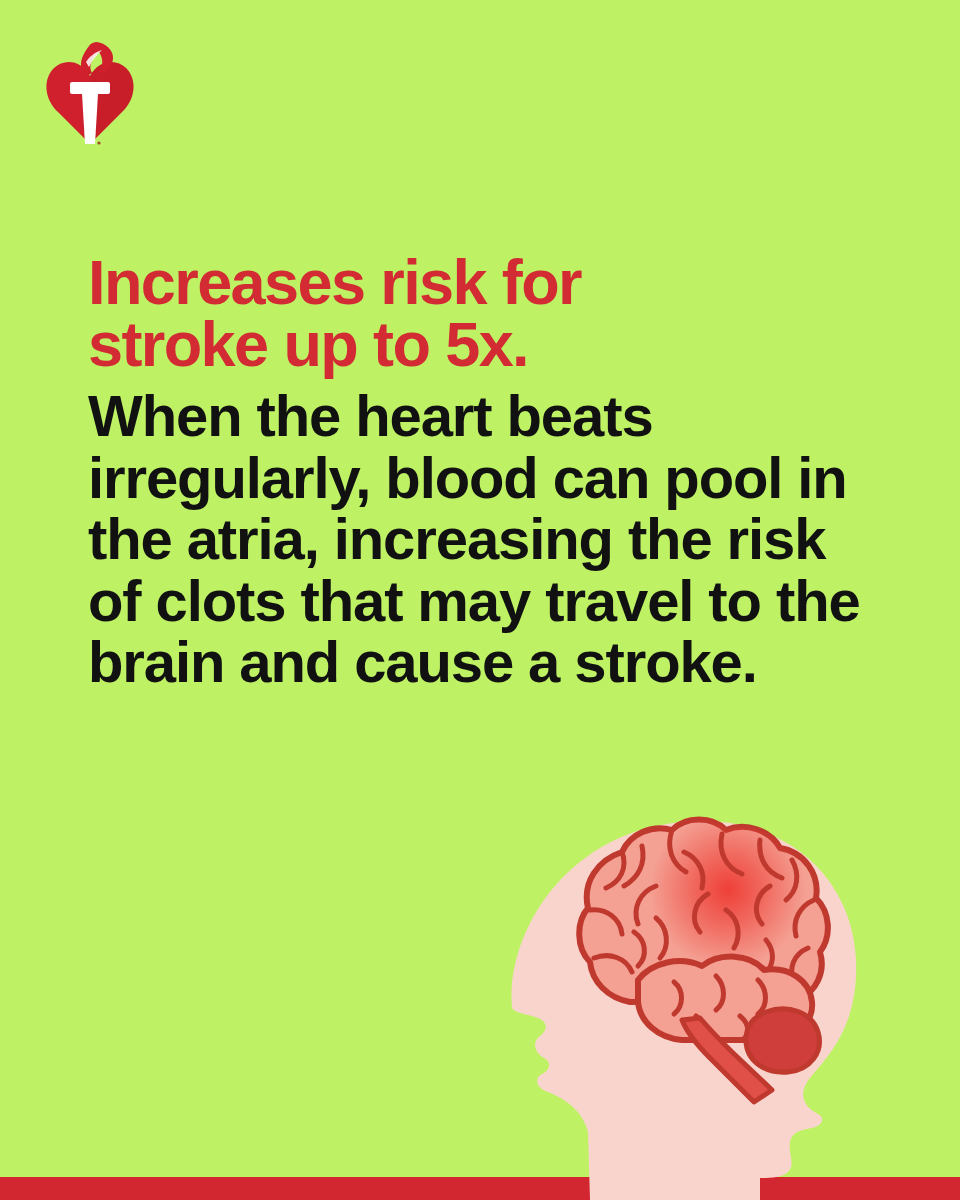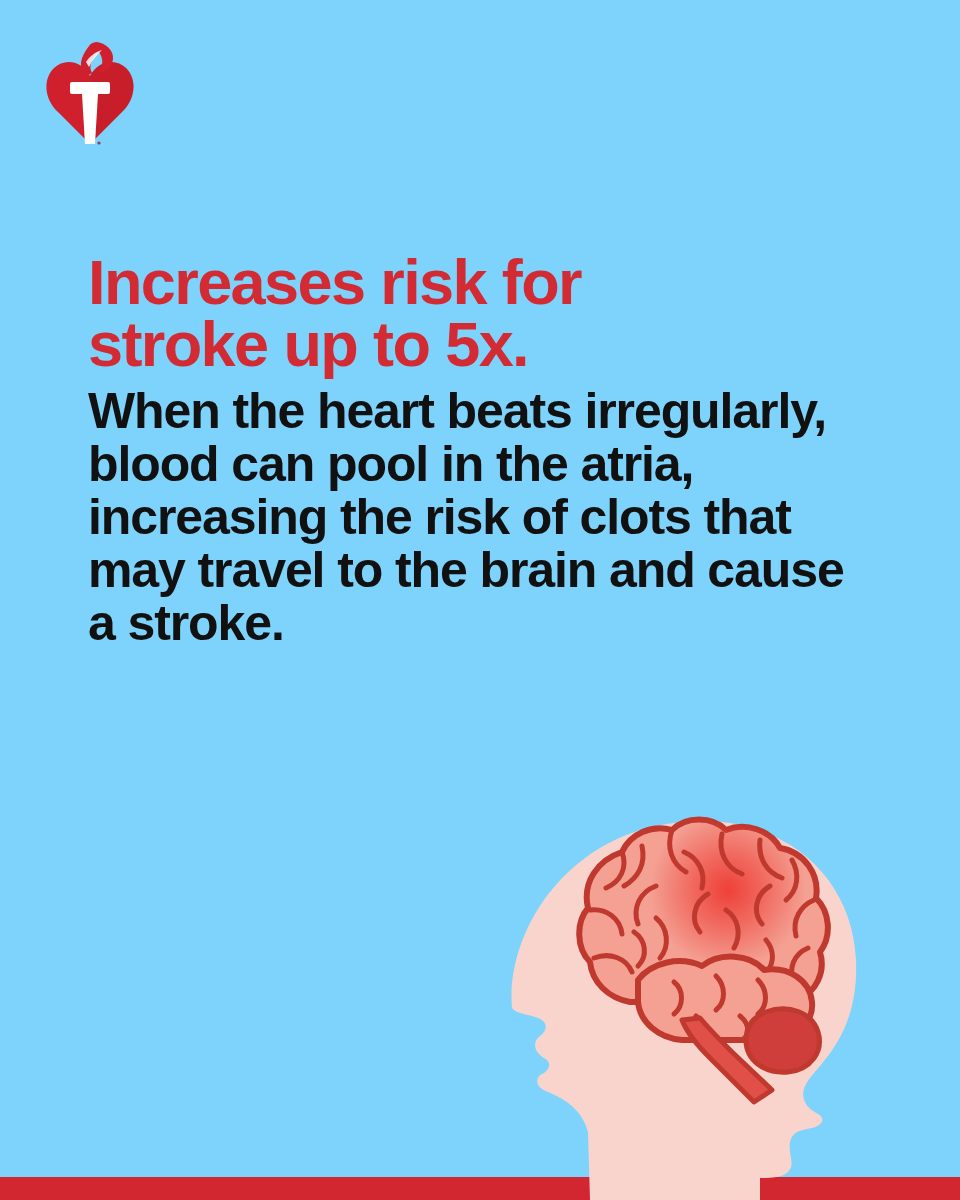--- a/index.html
+++ b/index.html
@@ -7,21 +7,21 @@
     padding: 0;
     background: #ffffff;
   }
   body {
     font-family: "Liberation Sans", sans-serif;
   }
   .canvas {
     position: relative;
     width: 960px;
     height: 1200px;
-    background: #7dd3fc;
+    background: #bef264;
     overflow: hidden;
   }
 
   
   .logo {
     position: absolute;
     left: 42px;
     top: 40px;
     width: 96px;
     height: 108px;
@@ -39,21 +39,21 @@
     color: #D32B33;
     font-size: 63px;
     line-height: 0.98;
     font-weight: 700;
     letter-spacing: -1.6px;
     margin: 0 0 10px 0;
     width: 600px;
   }
   .body-copy {
     color: #111111;
-    font-size: 50px;
+    font-size: 58px;
     line-height: 1.06;
     font-weight: 700;
     letter-spacing: -1.1px;
     margin: 0;
     width: 790px;
   }
 
   
   .illustration {
     position: absolute;

